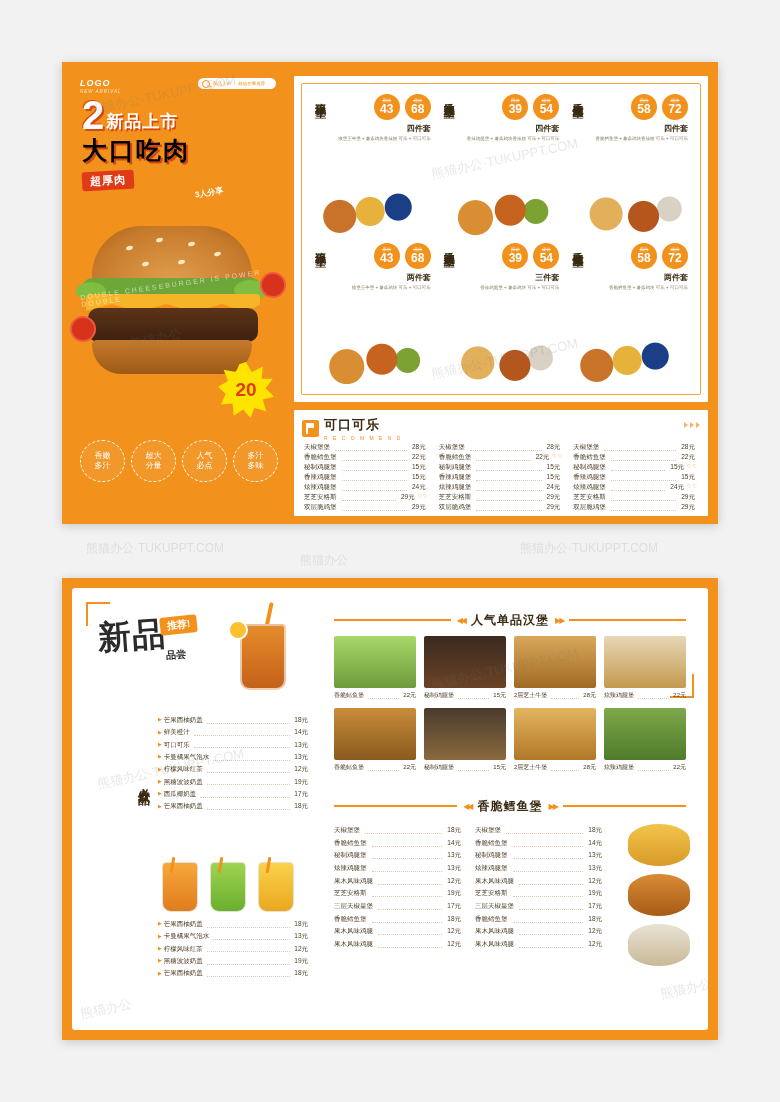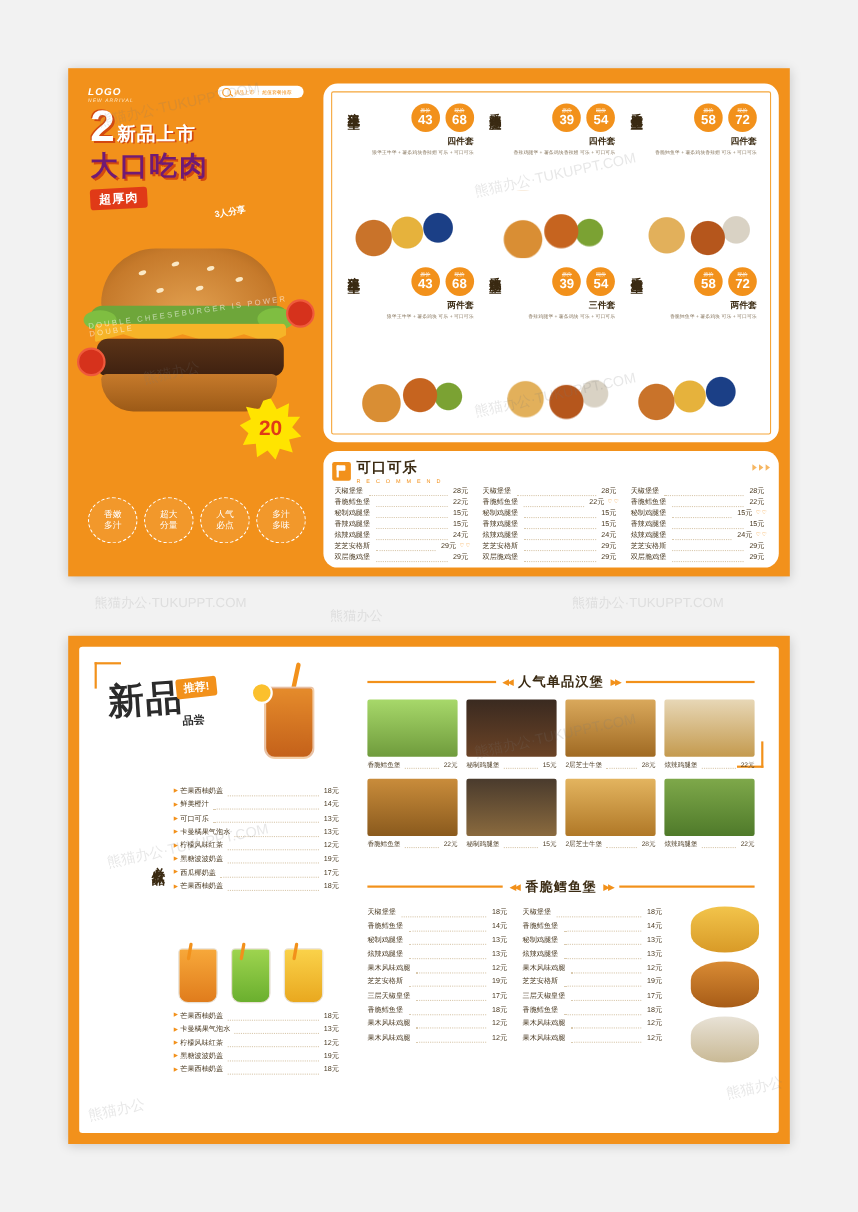--- a/index.html
+++ b/index.html
@@ -68,21 +68,21 @@
     color:#fff;
     text-shadow:2px 2px 0 #d3490f,-1px -1px 0 #d3490f;
     font-family:"Liberation Sans", sans-serif;
   }
   .t1 .rest{
     font-size:17px;font-weight:bold;color:#fff;line-height:1.1;
     text-shadow:1.5px 1.5px 0 #d3490f;
     letter-spacing:1px;
   }
   .t2{
-    margin-top:2px;font-size:25px;font-weight:bold;color:#701a75;
+    margin-top:2px;font-size:25px;font-weight:bold;color:#000000;
     text-shadow:2px 2px 0 #d3490f;letter-spacing:2px;
   }
   .badge-thick{
     margin-top:4px;display:inline-block;background:#E03A17;color:#fff;
     font-size:11px;font-weight:bold;padding:2px 8px;border-radius:3px;
     transform:rotate(-3deg);letter-spacing:1px;
   }
   .badge-share{
     position:absolute;left:118px;top:118px;width:46px;height:30px;
     color:#fff;font-size:8px;font-weight:bold;text-align:center;
@@ -127,32 +127,32 @@
   }
   .burst-star{
     position:absolute;inset:0;background:#FFE400;
     clip-path:polygon(50% 0%,60% 18%,80% 8%,78% 30%,98% 30%,85% 47%,100% 62%,80% 67%,86% 88%,65% 82%,58% 100%,45% 85%,28% 96%,26% 74%,5% 76%,14% 57%,0 44%,18% 34%,10% 14%,32% 18%,38% 4%);
   }
   .burst-price{
     position:absolute;inset:0;display:flex;align-items:center;justify-content:center;
     color:#E03A17;font-size:19px;font-weight:bold;
   }
   .tags-row{
-    position:absolute;left:10px;top:382px;width:200px;display:flex;gap:6px;
+    position:absolute;left:10px;top:370px;width:200px;display:flex;gap:6px;
   }
   .tag{
     width:43px;height:40px;border:1px dashed #fff;border-radius:50%;
     color:#fff;font-size:8px;display:flex;flex-direction:column;
     align-items:center;justify-content:center;line-height:1.3;
     background:rgba(255,255,255,.07);
   }
 
   
   .wpanel{
-    position:absolute;background:#fff;border-radius:13px;
+    position:absolute;background:#fff;border-radius:1px;
   }
   #combo-panel{left:232px;top:14px;width:414px;height:326px;
     border:2px solid #fff;box-sizing:border-box;}
   .combo-inner{
     position:absolute;inset:5px;border:1.5px solid #F5A63A;border-radius:2px;
   }
   .combo-grid{
     position:absolute;inset:6px;display:grid;
     grid-template-columns:1fr 1fr 1fr;grid-template-rows:1fr 1fr;
   }

